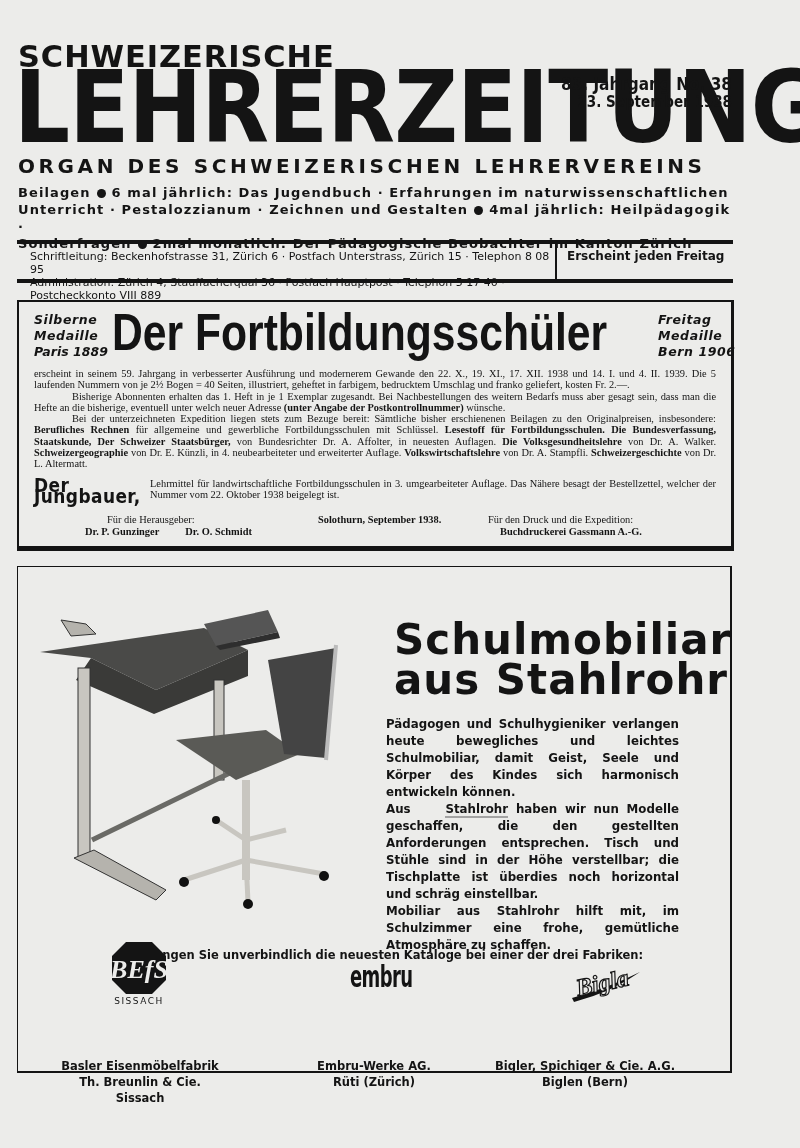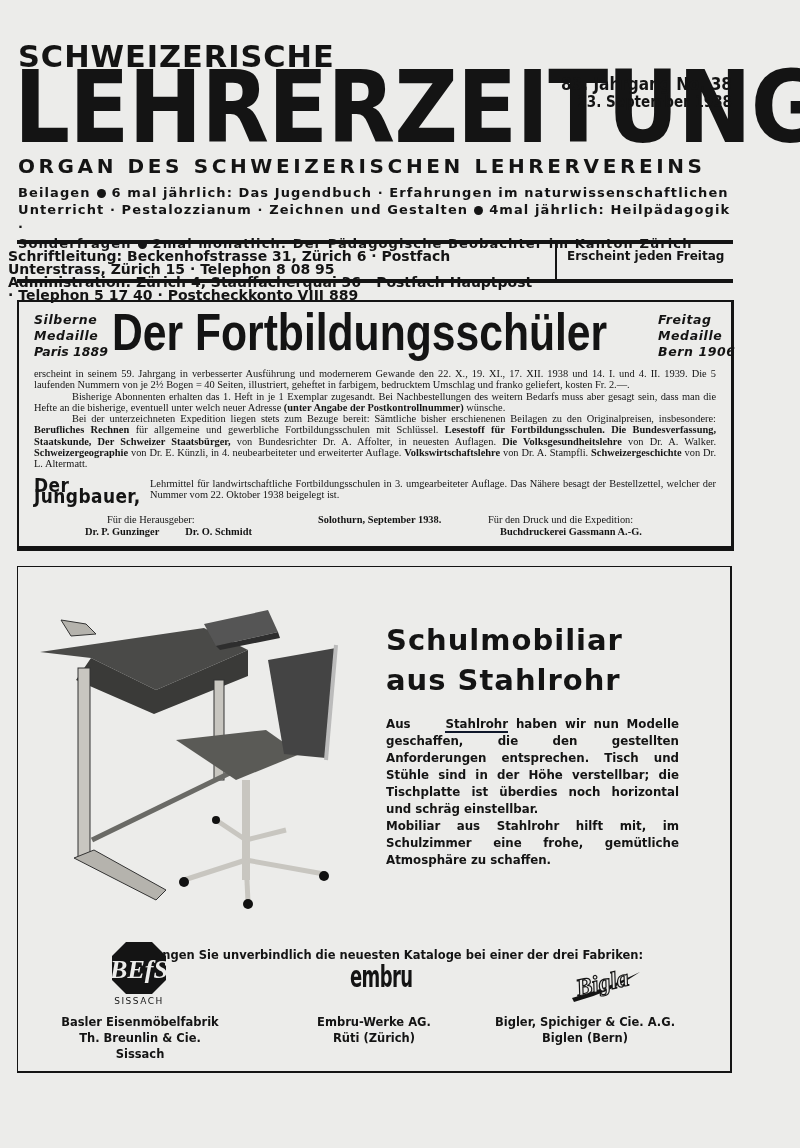--- a/index.html
+++ b/index.html
@@ -10,39 +10,39 @@
   .cond{font-family:"DejaVu Sans","Liberation Sans",sans-serif;font-stretch:condensed;}
   
   .mast-top{left:18px;top:38px;font-weight:700;font-size:31px;letter-spacing:1px;transform:scaleX(0.98);transform-origin:left;}
   .mast-main{left:14px;top:60px;font-weight:900;font-size:100px;line-height:96px;letter-spacing:-1px;transform:scaleX(0.88);transform-origin:left;font-family:"DejaVu Sans",sans-serif;}
   .issue{right:68px;top:38px;text-align:right;font-weight:700;font-size:15px;line-height:18px;margin-top:37px;}
   .issue .big{font-size:17px;}
   .organ{left:18px;top:154px;font-weight:700;font-size:20px;letter-spacing:3.6px;}
   .beilagen{left:18px;top:184px;width:720px;font-weight:700;font-size:13px;line-height:17px;letter-spacing:1.1px;}
   .dot{display:inline-block;width:9px;height:9px;border-radius:50%;background:#141414;margin:0 6px;vertical-align:middle;}
   .rule{background:#141414;}
-  .addr{left:8px;top:250px;width:530px;font-size:14px;font-weight:700;line-height:13px;}
+  .addr{left:30px;top:250px;width:530px;font-size:11px;font-weight:400;line-height:13px;}
   .erscheint{left:567px;top:249px;font-weight:700;font-size:12px;}
   
   .notice{left:17px;top:300px;width:712px;height:244px;border:2px solid #141414;border-right-width:3px;border-bottom-width:5px;}
   .medal{font-weight:700;font-size:12.5px;line-height:16px;letter-spacing:0.6px;font-style:italic;}
   .fort-title{left:112px;top:302px;font-weight:900;font-size:52px;letter-spacing:0px;transform:scaleX(0.82);transform-origin:left;white-space:nowrap;}
   .ntext{left:34px;top:368px;width:682px;font-size:10.4px;line-height:11.3px;text-align:justify;}
   .ntext p{margin:0;}
   .ntext .ind{text-indent:38px;}
   .jung{font-weight:900;font-size:20px;transform:scaleX(0.85);display:inline-block;transform-origin:left;letter-spacing:0.5px;}
   .sig{font-size:10.4px;line-height:11.5px;}
   
   .ad{left:17px;top:566px;width:712px;height:504px;border:1.5px solid #141414;border-bottom-width:2px;border-right-width:2px;}
-  .ad-title{left:386px;top:620px;font-weight:900;font-size:29px;line-height:40px;letter-spacing:1px;}
+  .ad-title{left:394px;top:620px;font-weight:900;font-size:42px;line-height:40px;letter-spacing:1px;}
   .ad-body{left:386px;top:716px;width:293px;font-weight:700;font-size:11.8px;line-height:17px;text-align:justify;}
   .ad-body p{margin:0;}
-  .ad-body u{text-decoration:none;border-bottom:2px solid #0f172a;margin-left:27px;}
+  .ad-body u{text-decoration:none;border-bottom:2px solid #a3a3a3;margin-left:27px;}
   .ad-call{left:0;width:772px;top:914px;text-align:center;font-weight:700;font-size:11.5px;margin-top:34px;}
-  .firm{text-align:center;font-weight:700;font-size:11.5px;line-height:16px;}
+  .firm{text-align:center;font-weight:700;font-size:11.5px;line-height:16px;margin-top:44px;}
 </style>
 </head>
 <body>
 
 <div class="abs mast-top sans">SCHWEIZERISCHE</div>
 <div class="abs mast-main">LEHRERZEITUNG</div>
 <div class="abs issue cond">
   <div class="big">83. Jahrgang No. 38</div>
   <div>23. September 1938</div>
 </div>
@@ -125,20 +125,21 @@
   <circle cx="212" cy="314" r="5" fill="#111"></circle>
   <circle cx="180" cy="230" r="4" fill="#111"></circle>
 </svg>
 
 <div class="abs ad-title sans">
   <div>Schulmobiliar</div>
   <div>aus Stahlrohr</div>
 </div>
 
 <div class="abs ad-body sans">
+  <p>Pädagogen und Schulhygieniker verlangen heute bewegliches und leichtes Schulmobiliar, damit Geist, Seele und Körper des Kindes sich harmonisch entwickeln können.</p>
   <p><span>Aus </span><u>Stahlrohr</u><span> haben wir nun Modelle geschaffen, die den gestellten Anforderungen entsprechen. Tisch und Stühle sind in der Höhe verstellbar; die Tischplatte ist überdies noch horizontal und schräg einstellbar.</span></p>
   <p>Mobiliar aus Stahlrohr hilft mit, im Schulzimmer eine frohe, gemütliche Atmosphäre zu schaffen.</p>
 </div>
 
 <div class="abs ad-call sans">Verlangen Sie unverbindlich die neuesten Kataloge bei einer der drei Fabriken:</div>
 
 <svg class="abs" style="left:108px;top:940px;" width="62" height="66" viewBox="0 0 62 66">
   <polygon points="18,2 44,2 58,16 58,40 44,54 18,54 4,40 4,16" fill="#141414"></polygon>
   <text x="31" y="38" text-anchor="middle" font-family="Liberation Serif, serif" font-size="26" font-style="italic" fill="#ececea" font-weight="700">BEfS</text>
   <text x="31" y="64" text-anchor="middle" font-family="DejaVu Sans, sans-serif" font-size="9" fill="#141414" letter-spacing="1.5">SISSACH</text>

